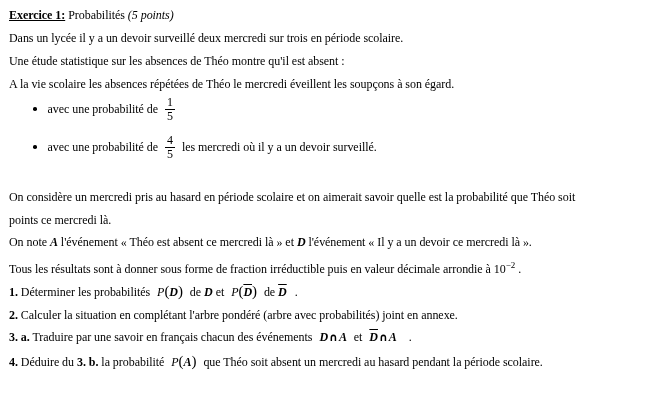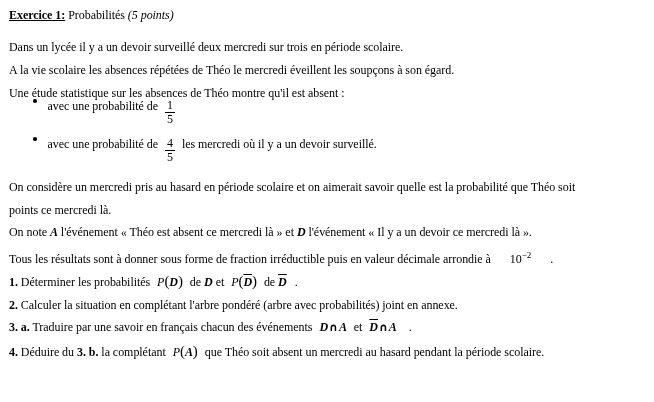--- a/index.html
+++ b/index.html
@@ -3,55 +3,55 @@
 <meta charset="utf-8">
 <style>
   html,body{margin:0;padding:0}
   body{width:654px;height:402px;background:#ffffff;overflow:hidden}
   .doc{
     box-sizing:border-box;width:654px;height:402px;padding:4px 9px;
     font-family:"Liberation Serif","DejaVu Serif",serif;
     font-size:12px;letter-spacing:-0.05px;color:#000;
   }
   .line{margin:0;line-height:23px;white-space:nowrap}
-  .header{margin-bottom:9px}
+  .header{margin-bottom:0}
   .body-line{line-height:22.5px}
-  .first-body{margin-top:1px}
+  .first-body{margin-top:20px}
   .ul{text-decoration:underline}
   b{font-weight:bold}
   i{font-style:italic}
   .bi{font-weight:bold;font-style:italic}
   .ovl{text-decoration:overline}
   .math{margin:16px 4px}
   .mp{font-size:15px;font-style:normal;font-weight:400}
   .cap{font-family:"DejaVu Sans",sans-serif;font-size:11px;padding:0 1px;font-weight:bold}
   .gap{margin-left:5px}
-  .pow{margin:0 16px}
+  .pow{margin:0 0}
   .pow sup{font-size:9px;letter-spacing:0}
-  .bullet-row{display:flex;align-items:flex-start;height:38px;padding-left:24px}
+  .bullet-row{display:flex;align-items:center;height:38px;padding-left:24px}
   .bullet-row.first{margin-top:-6px}
   .dot{width:3.5px;height:3.5px;border-radius:50%;background:#000;margin-right:11px;flex:0 0 auto}
   .frac{display:inline-flex;flex-direction:column;align-items:center;margin:0 7px;line-height:13px}
   .frac .num{border-bottom:1px solid #000;padding:0 2px}
   .frac .den{padding:0 2px}
 </style>
 </head>
 <body>
 
 <div class="doc">
 
   <p class="line header">
     <b class="ul">Exercice 1:</b>
     <span>Probabilités</span>
     <i>(5 points)</i>
   </p>
 
   <p class="line">Dans un lycée il y a un devoir surveillé deux mercredi sur trois en période scolaire.</p>
+  <p class="line">Une étude statistique sur les absences de Théo montre qu'il est absent :</p>
   <p class="line">A la vie scolaire les absences répétées de Théo le mercredi éveillent les soupçons à son égard.</p>
-  <p class="line">Une étude statistique sur les absences de Théo montre qu'il est absent :</p>
 
   <div class="bullet-row first">
     <span class="dot"></span>
     <span>avec une probabilité de</span>
     <span class="frac">
         <span class="num">1</span>
         <span class="den">5</span>
       </span>
   </div>
 
@@ -108,18 +108,18 @@
     <span>et</span>
     <span class="math"><b class="bi ovl">D</b><span class="cap">∩</span><b class="bi">A</b></span>
     <span class="gap">.</span>
   </p>
 
 
   <p class="line body-line">
     <b>4.</b>
     <span>Déduire du</span>
     <b>3. b.</b>
-    <span>la complétant</span>
+    <span>la probabilité</span>
     <span class="math"><i>P</i><span class="mp">(</span><b class="bi">A</b><span class="mp">)</span></span>
     <span>que Théo soit absent un mercredi au hasard pendant la période scolaire.</span>
   </p>
 
 </div>
 
 </body></html>

